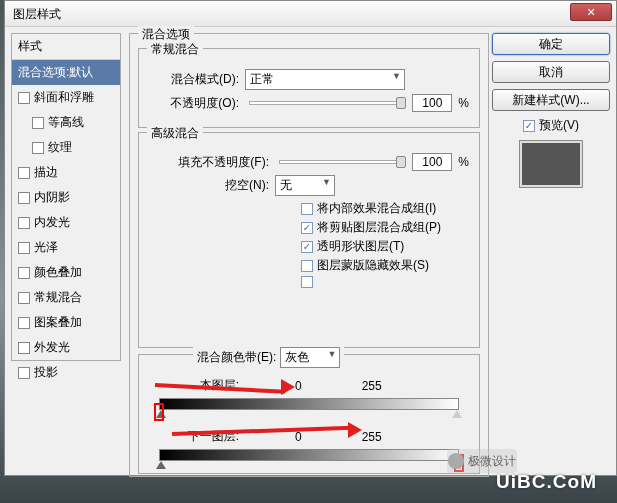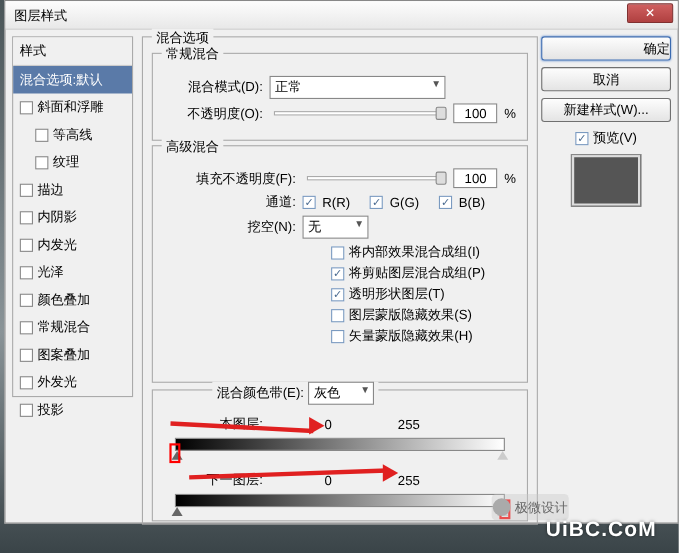--- a/index.html
+++ b/index.html
@@ -37,21 +37,21 @@
 .cbox { width: 12px; height: 12px; border: 1px solid #7a9ac0; background: #fff; display: inline-flex; align-items: center; justify-content: center; font-size: 10px; color: #4a6a90; flex-shrink: 0; }
 .cbox.checked::after { content: "✓"; }
 
 .gradient-slider { height: 12px; background: linear-gradient(to right, #000, #fff); border: 1px solid #888; position: relative; margin: 2px 10px; }
 .tri-b { position: absolute; bottom: -9px; width: 0; height: 0; border-left: 5px solid transparent; border-right: 5px solid transparent; border-bottom: 8px solid #666; }
 .tri-w { position: absolute; bottom: -9px; width: 0; height: 0; border-left: 5px solid transparent; border-right: 5px solid transparent; border-bottom: 8px solid #ccc; }
 .redbox { position: absolute; border: 2px solid #f00; width: 10px; height: 18px; bottom: -12px; }
 
 .right-pane { position: absolute; right: 6px; top: 6px; width: 118px; }
 .btn { display: block; width: 100%; height: 22px; margin-bottom: 6px; background: linear-gradient(#fdfdfd, #e4e4e4); border: 1px solid #707070; border-radius: 3px; text-align: center; line-height: 20px; }
-.btn.primary { border: 1px solid #3a6ab0; box-shadow: 0 0 2px #5a8ad0; text-align: right; }
+.btn.primary { border: 1px solid #3a6ab0; box-shadow: 0 0 2px #5a8ad0; }
 .preview-row { display: flex; align-items: center; gap: 4px; margin: 6px 0; justify-content: center; }
 .preview-swatch { width: 64px; height: 48px; background: #555; border: 1px solid #888; margin: 4px auto; box-shadow: inset 0 0 0 2px #ddd; }
 
 .arrow { position: absolute; pointer-events: none; }
 .arrow-line { position: absolute; height: 4px; background: #e02020; }
 .arrow-head { position: absolute; width: 0; height: 0; border-top: 8px solid transparent; border-bottom: 8px solid transparent; }
 
 .watermark { position: absolute; right: 20px; bottom: 10px; color: #fff; font-size: 19px; font-weight: bold; text-shadow: 0 0 3px rgba(0,0,0,0.5); letter-spacing: 1px; }
 .wechat-badge { position: absolute; right: 100px; bottom: 30px; width: 70px; height: 24px; background: rgba(200,200,200,0.4); border-radius: 4px; display:flex; align-items:center; justify-content:center; gap:4px; color:#666; font-size:11px; }
 .wechat-badge::before { content:""; width:16px; height:16px; background:#aaa; border-radius:50%; }
@@ -149,31 +149,20 @@
         <div style="height:8px"></div>
         <div class="row">
           <span class="lbl2">填充不透明度(F):</span>
           <div class="slider-track" style="width:110px">
               <div class="slider-thumb" style="left:calc(100% - 5px)"></div>
             </div>
           <div class="numbox">100</div>
           <span class="pct">%</span>
         </div>
         <div class="row">
-          <span class="lbl2">通道:</span>
-          <span class="cbox checked"></span>
-            <span>R(R)</span>
-          <span style="width:6px"></span>
-          <span class="cbox checked"></span>
-            <span>G(G)</span>
-          <span style="width:6px"></span>
-          <span class="cbox checked"></span>
-            <span>B(B)</span>
-        </div>
-        <div class="row">
           <span class="lbl2">挖空(N):</span>
           <div class="dropdown" style="width:50px"><span>无</span></div>
         </div>
         <div id="adv-opts">
             <div class="chkrow2">
               <span class="cbox"></span>
               <span>将内部效果混合成组(I)</span>
             </div>
             <div class="chkrow2">
               <span class="cbox checked"></span>
@@ -182,21 +171,20 @@
             <div class="chkrow2">
               <span class="cbox checked"></span>
               <span>透明形状图层(T)</span>
             </div>
             <div class="chkrow2">
               <span class="cbox"></span>
               <span>图层蒙版隐藏效果(S)</span>
             </div>
             <div class="chkrow2">
               <span class="cbox"></span>
-              <span>矢量蒙版隐藏效果(H)</span>
             </div>
           </div>
       </div>
 
       <div class="fieldset blend-if">
         <div class="legend" style="top:-8px;left:54px;display:flex;align-items:center;gap:4px;background:#f0f0f0">
           <span>混合颜色带(E):</span>
           <div class="dropdown" style="width:60px"><span>灰色</span></div>
         </div>
         <div style="height:10px"></div>

